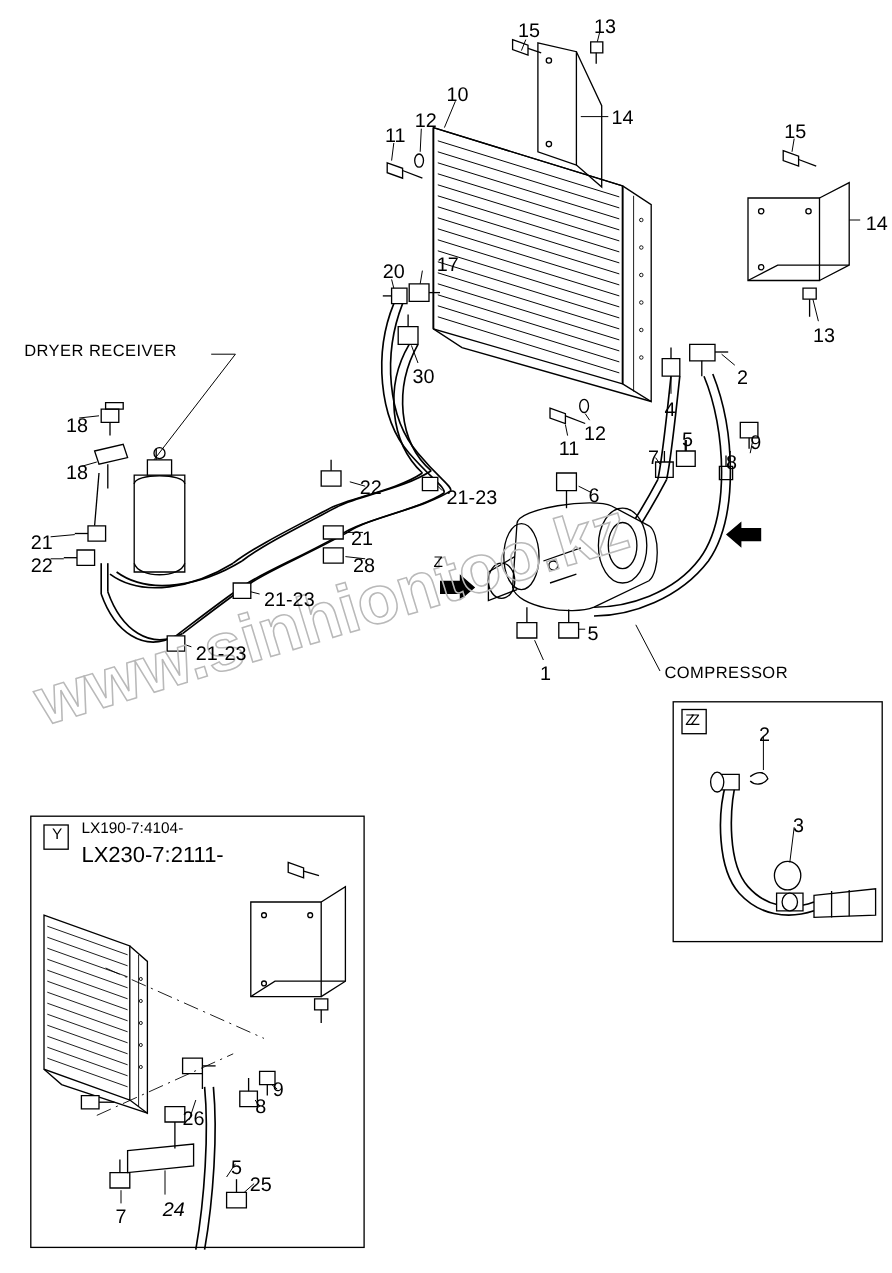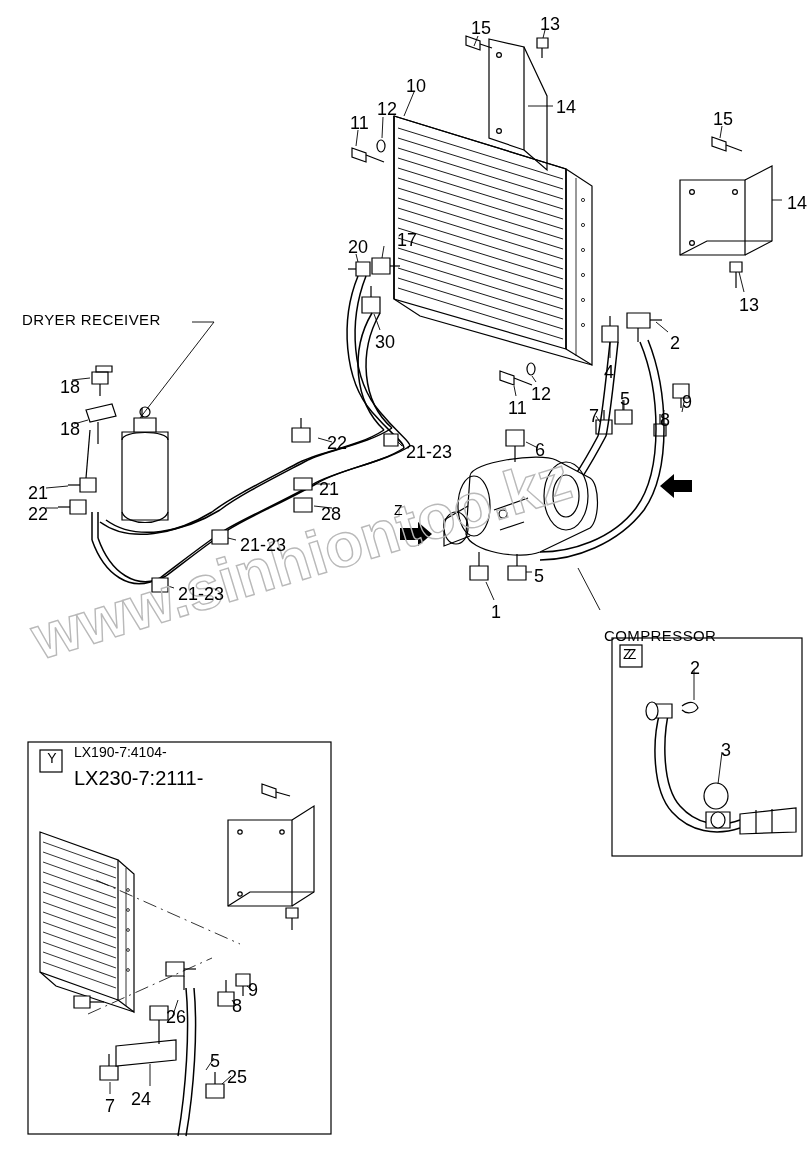--- a/index.html
+++ b/index.html
@@ -413,21 +413,21 @@
         <path d="M722,752 L718,784"></path>
       </g>
     </g>
   </svg>
 
   <svg class="wm" viewBox="0 0 811 1157">
     <text class="wmtext" x="40" y="660" transform="rotate(-17 40 660)">www.sinhiontoo.kz</text>
   </svg>
 
   <div class="lbl big" style="left:22px;top:313px;">DRYER RECEIVER</div>
-  <div class="lbl big" style="left:604px;top:629px;text-align:right;">COMPRESSOR</div>
+  <div class="lbl big" style="left:604px;top:605px;text-align:right;">COMPRESSOR</div>
 
   <div class="lbl" style="left:394px;top:504px;font-size:14px;">Z</div>
   <div class="lbl" style="left:623px;top:648px;font-size:14px;">Z</div>
 
   <div class="lbl" style="left:46px;top:752px;font-size:14px;width:12px;text-align:center;">Y</div>
   <div class="lbl" style="left:626px;top:648px;font-size:14px;width:12px;text-align:center;">Z</div>
 
   <div class="lbl" style="left:74px;top:746px;font-size:14px;">LX190-7:4104-</div>
   <div class="lbl" style="left:74px;top:772px;font-size:20px;">LX230-7:2111-</div>
 
@@ -466,16 +466,16 @@
       <div class="lbl" style="left: 534px; top: 570px;">5</div>
       <div class="lbl" style="left: 491px; top: 606px;">1</div>
       <div class="lbl" style="left: 690px; top: 662px;">2</div>
       <div class="lbl" style="left: 721px; top: 744px;">3</div>
       <div class="lbl" style="left: 166px; top: 1011px;">26</div>
       <div class="lbl" style="left: 232px; top: 1000px;">8</div>
       <div class="lbl" style="left: 248px; top: 984px;">9</div>
       <div class="lbl" style="left: 210px; top: 1055px;">5</div>
       <div class="lbl" style="left: 227px; top: 1071px;">25</div>
       <div class="lbl" style="left: 105px; top: 1100px;">7</div>
-      <div class="lbl" style="left: 131px; top: 1093px;">24</div>
+      <div class="lbl" style="left: 148px; top: 1093px; font-style: italic;">24</div>
     </div>
 
 </div>
 
 </body></html>

